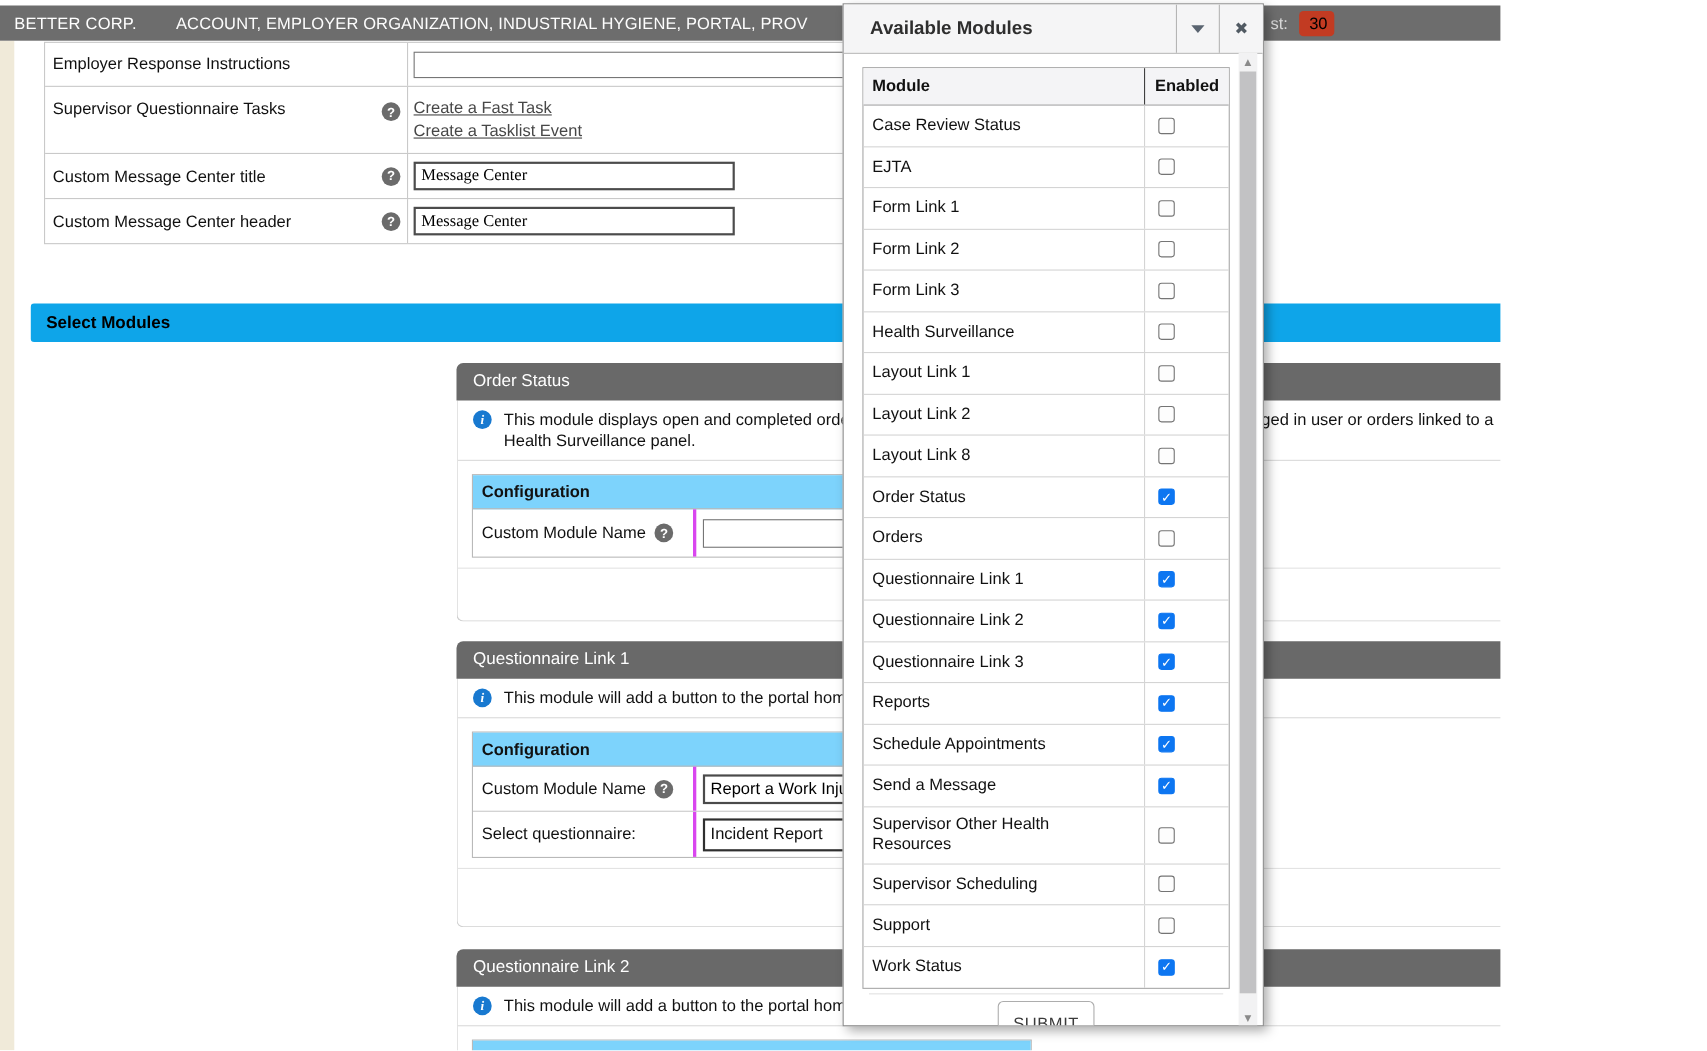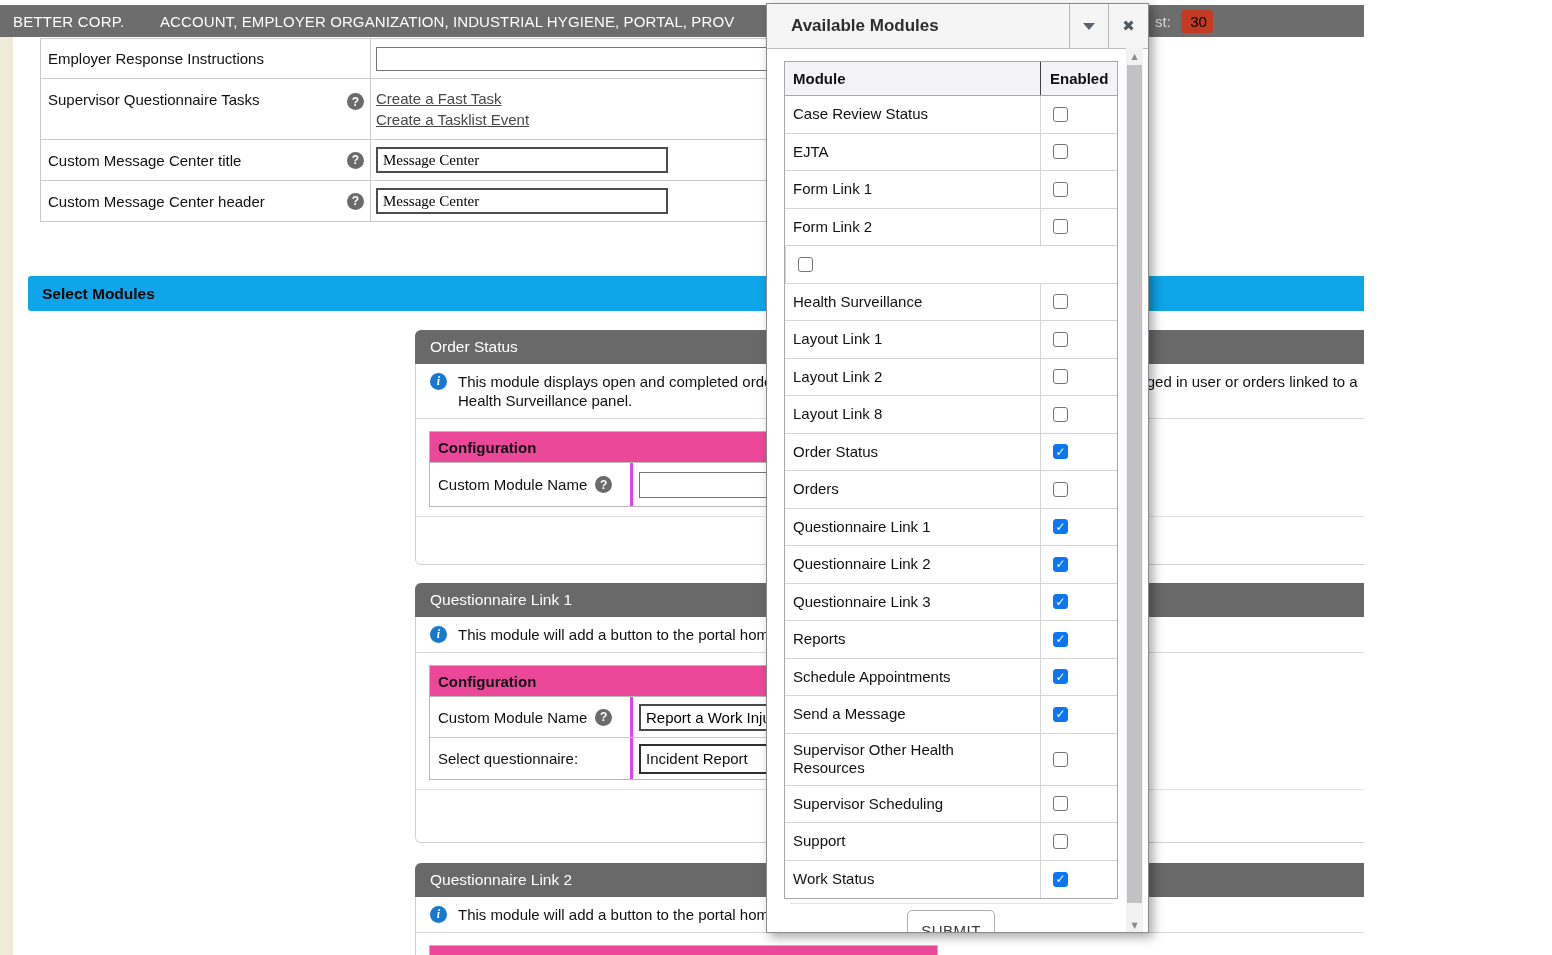--- a/index.html
+++ b/index.html
@@ -47,21 +47,21 @@
   .picons{position:absolute;right:12px;top:0;height:34px;display:flex;align-items:center;gap:9px;}
   .picons svg{display:block;cursor:pointer;}
   .pbody{background:#fff;border:1px solid #d0d0d0;border-top:none;border-radius:0 0 6px 6px;box-sizing:border-box;overflow:hidden;}
   .pinfo{display:flex;padding:8px 14px 8px 14px;border-bottom:1px solid #dadada;}
   .iicon{width:17px;height:17px;border-radius:50%;background:#1879d0;color:#fff;flex:none;
          font-family:"Liberation Serif",serif;font-style:italic;font-weight:bold;font-size:12px;
          display:inline-flex;align-items:center;justify-content:center;margin-top:1px;}
   .itext{margin-left:11px;font-size:15px;color:#111;line-height:19px;}
   .blk{display:block;white-space:nowrap;}
   .ctable{margin:12px 0 0 13px;width:509px;border:1px solid #b9b9b9;box-sizing:border-box;background:#fff;}
-  .chead{height:30px;background:#ec4899;border-bottom:1px solid #b9b9b9;display:flex;align-items:center;
+  .chead{height:30px;background:#7dd3fc;border-bottom:1px solid #b9b9b9;display:flex;align-items:center;
          font-size:15px;font-weight:bold;padding-left:8px;}
   .crow{display:flex;border-bottom:1px solid #c9c9c9;}
   .crow:last-child{border-bottom:none;}
   .cl{width:203px;border-right:3px solid #d946ef;display:flex;align-items:center;padding-left:8px;box-sizing:border-box;}
   .cl span.txt{font-size:15px;}
   .cv{flex:1;display:flex;align-items:center;padding:7px 0 7px 6px;}
   .cinput{width:290px;height:26px;border:1px solid #767676;font-family:"Liberation Sans",sans-serif;
           font-size:15px;padding:0 5px;box-sizing:border-box;background:#fff;}
   .cinput.dark{border:2px solid #4a4a4a;height:27px;}
   .selectbox{width:290px;height:30px;border:2px solid #2f2f2f;box-sizing:border-box;display:flex;
@@ -336,20 +336,21 @@
             <span class="cb"></span>
           </div>
         </div>
       <div class="mrow">
           <div class="c1">Form Link 2</div>
           <div class="c2">
             <span class="cb"></span>
           </div>
         </div>
       <div class="mrow">
+          <div class="c1">Form Link 3</div>
           <div class="c2">
             <span class="cb"></span>
           </div>
         </div>
       <div class="mrow">
           <div class="c1">Health Surveillance</div>
           <div class="c2">
             <span class="cb"></span>
           </div>
         </div>

